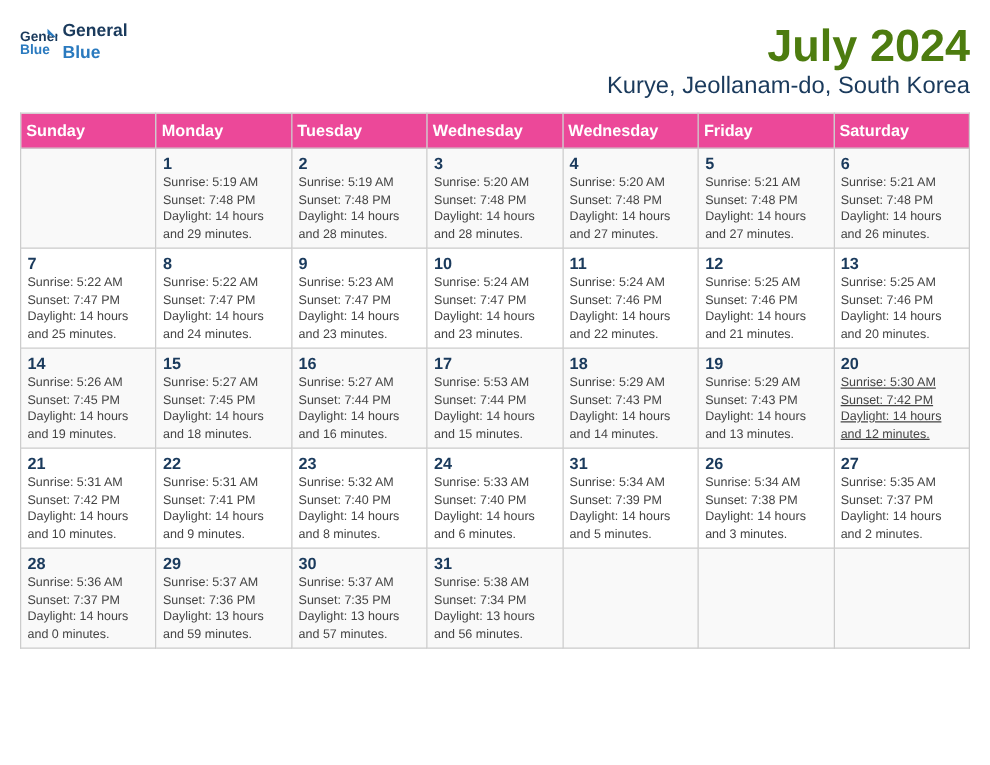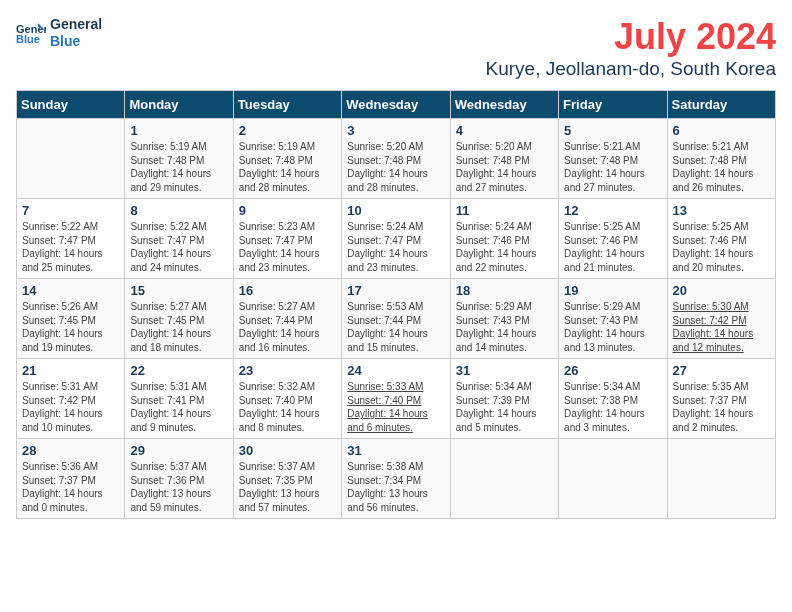--- a/index.html
+++ b/index.html
@@ -24,33 +24,33 @@
     .logo-icon {
       width: 30px;
       height: 24px;
     }
     .title-area {
       text-align: right;
     }
     .month-title {
       font-size: 36px;
       font-weight: bold;
-      color: #ef4444;
+      color: #4d7c0f;
     }
     .subtitle {
       font-size: 19px;
       color: #1a3a5c;
     }
     table {
       width: 100%;
       border-collapse: collapse;
       table-layout: fixed;
     }
     thead tr th {
-      background-color: #0c4a6e;
+      background-color: #ec4899;
       color: #fff;
       font-size: 13px;
       padding: 6px 4px;
       text-align: left;
       border: 1px solid #ccc;
     }
     tbody tr td {
       vertical-align: top;
       border: 1px solid #ccc;
       padding: 4px 5px;
@@ -276,21 +276,21 @@
         </td>
         <td>
           <span class="day-num">23</span>
           <div class="cell-content" style="white-space: pre-line;">Sunrise: 5:32 AM
 Sunset: 7:40 PM
 Daylight: 14 hours
 and 8 minutes.</div>
         </td>
         <td>
           <span class="day-num">24</span>
-          <div class="cell-content" style="white-space: pre-line; text-decoration: underline;">Sunrise: 5:33 AM
+          <div class="cell-content" style="white-space: pre-line;">Sunrise: 5:33 AM
 Sunset: 7:40 PM
 Daylight: 14 hours
 and 6 minutes.</div>
         </td>
         <td>
           <span class="day-num">31</span>
           <div class="cell-content" style="white-space: pre-line;">Sunrise: 5:34 AM
 Sunset: 7:39 PM
 Daylight: 14 hours
 and 5 minutes.</div>

